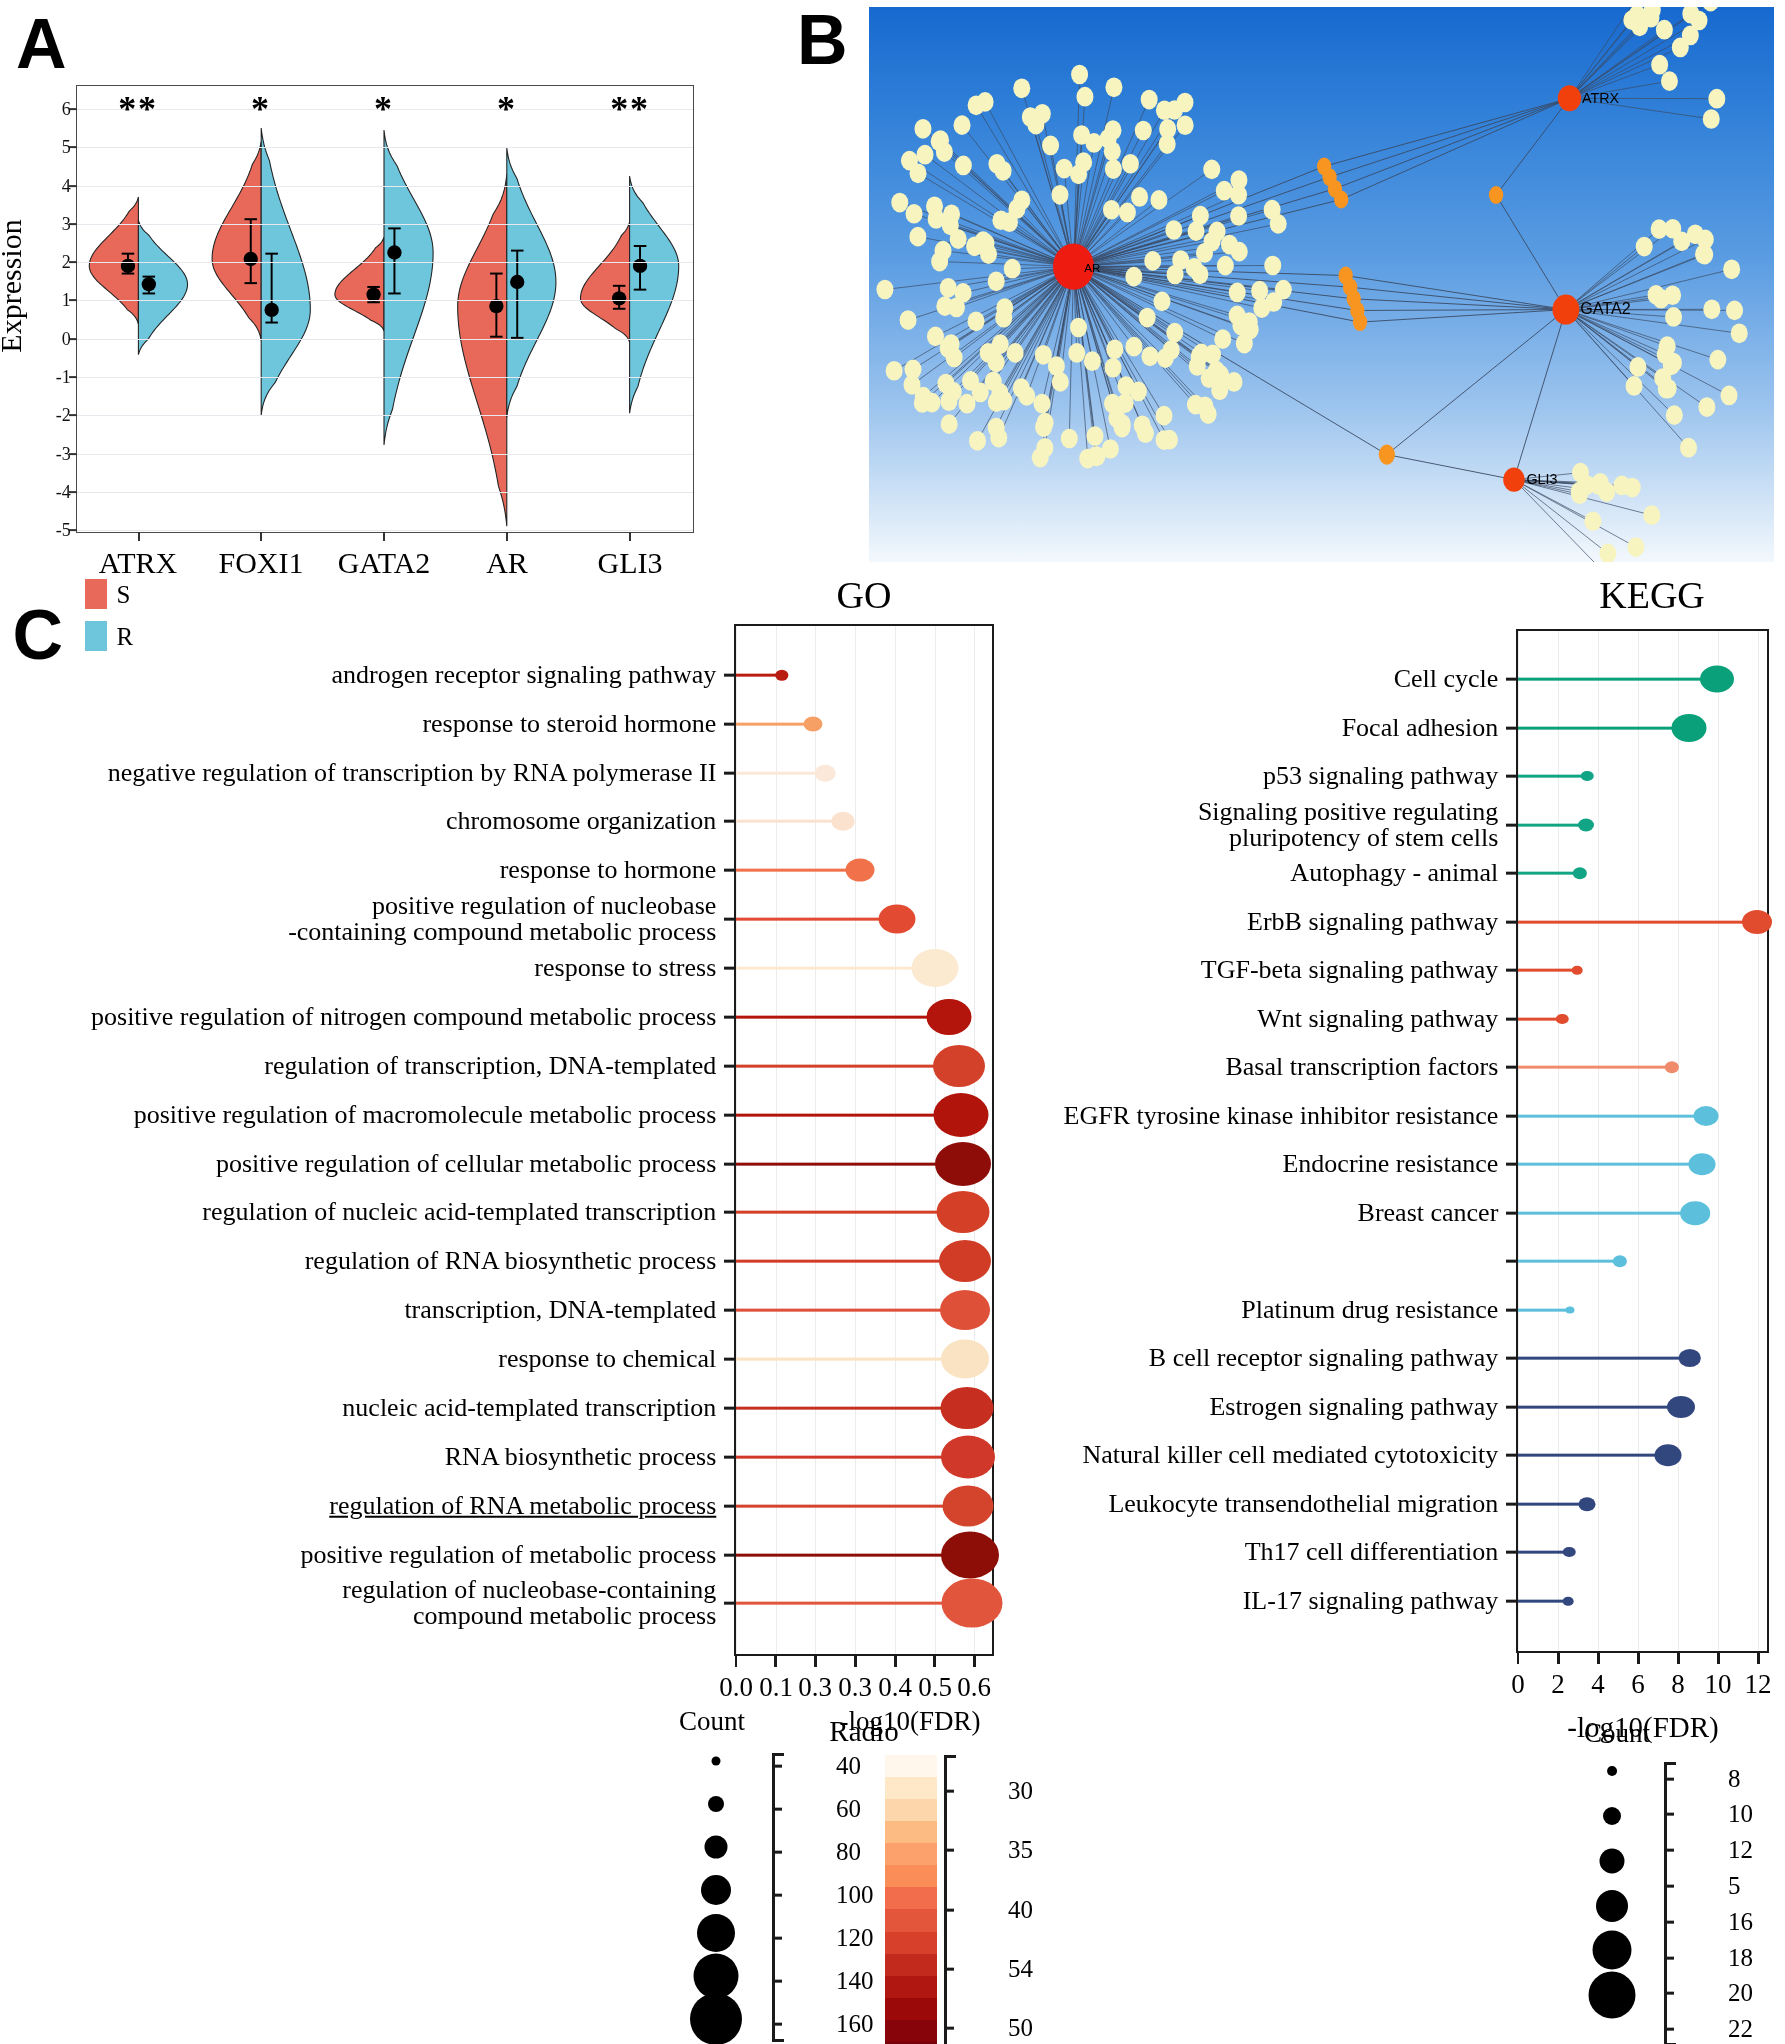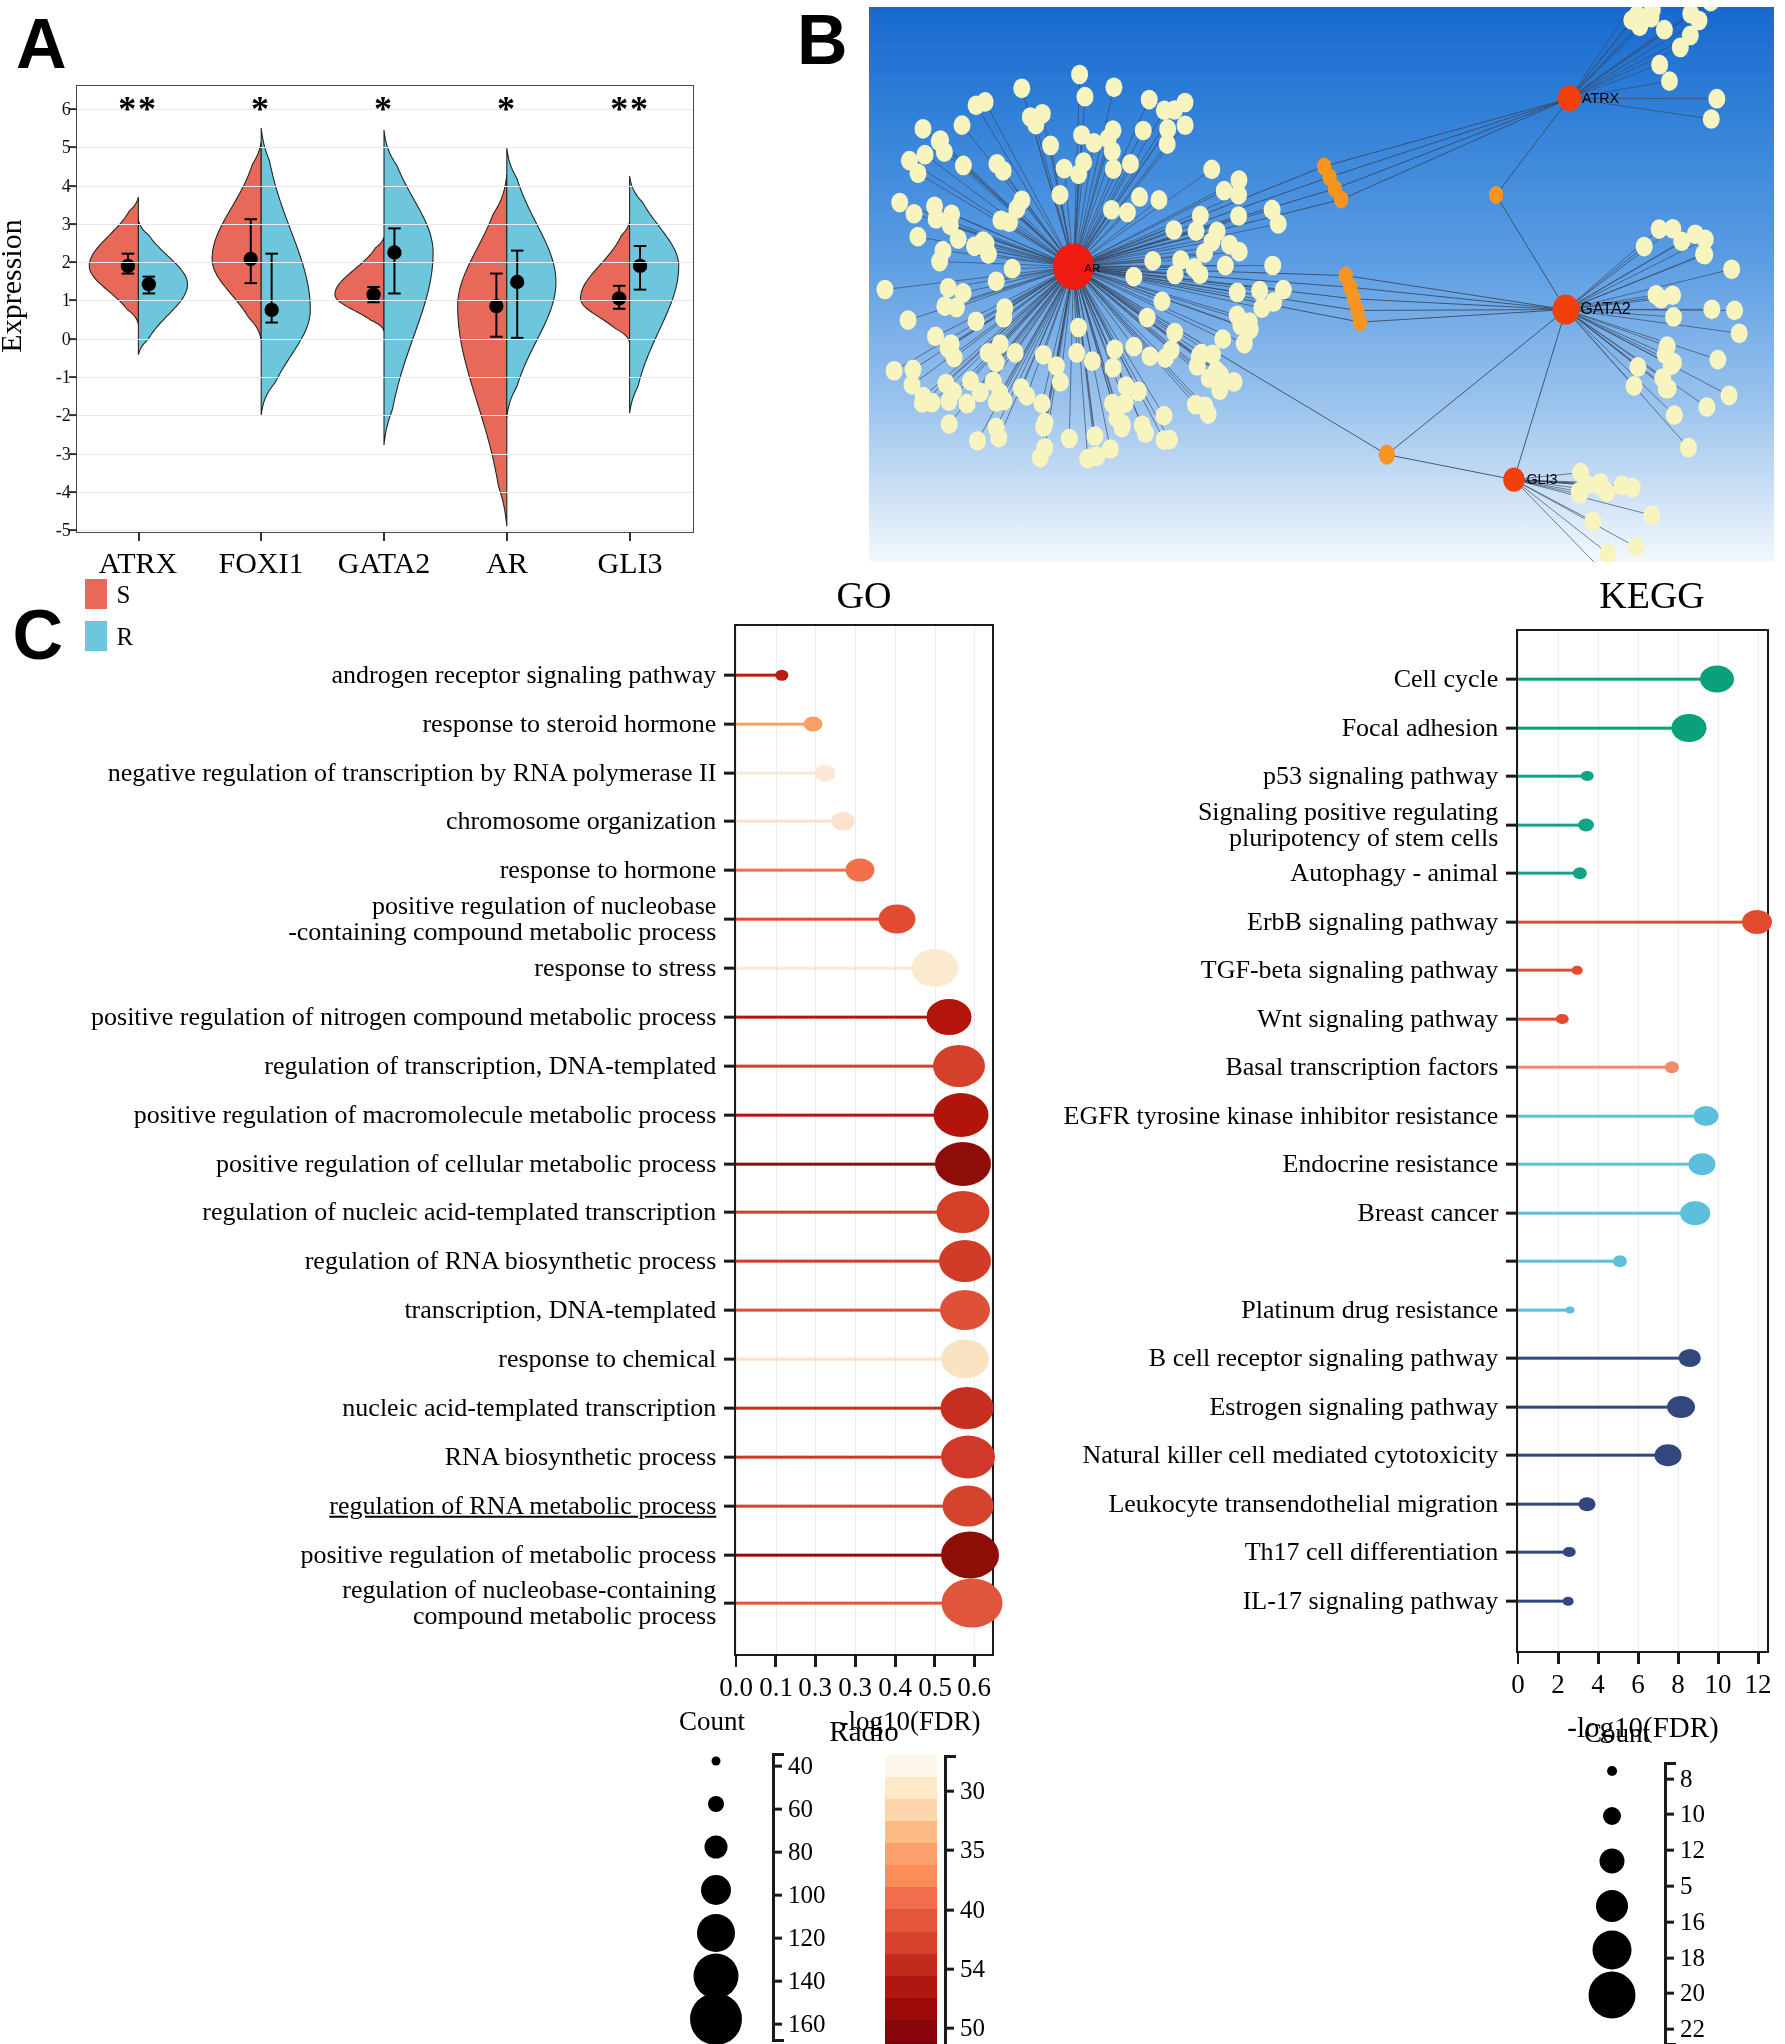--- a/index.html
+++ b/index.html
@@ -32,21 +32,21 @@
   .stem{position:absolute;height:2.7px;transform:translateY(-50%);}
   .dot{position:absolute;border-radius:50%;transform:translate(-50%,-50%);}
   .xtick{position:absolute;top:100%;width:2.7px;height:13.4px;background:#1a1a1a;}
   .xticklab{position:absolute;top:100%;margin-top:18px;transform:translateX(-50%);font-size:27px;white-space:nowrap;}
   .xaxtitle{position:absolute;top:100%;margin-top:59px;transform:translateX(-50%);font-size:29px;white-space:nowrap;}
   .legtitle{position:absolute;font-size:27px;transform:translateX(-50%);white-space:nowrap;}
   .legdot{position:absolute;border-radius:50%;background:#000;transform:translate(-50%,-50%);}
   .legaxis{position:absolute;width:2.7px;background:#1a1a1a;}
   .legcap{position:absolute;height:2.7px;width:11.6px;background:#1a1a1a;}
   .legtickm{position:absolute;width:9.9px;height:2.7px;background:#1a1a1a;transform:translateY(-50%);}
-  .legticklab{position:absolute;transform:translateY(-50%);font-size:25px;white-space:nowrap;}
+  .legticklab{position:absolute;transform:translateY(-50%);font-size:25px;white-space:nowrap;margin-left:48px;}
   .cbar{position:absolute;width:52px;}
   .cbseg{position:absolute;left:0;width:100%;}
 </style>
 </head>
 <body>
 
 <div id="panelA">
   <div class="panel-letter" style="left:16px;top:9px;">A</div>
   <div class="ylab-A">Expression</div>
   <div id="violin-frame">

